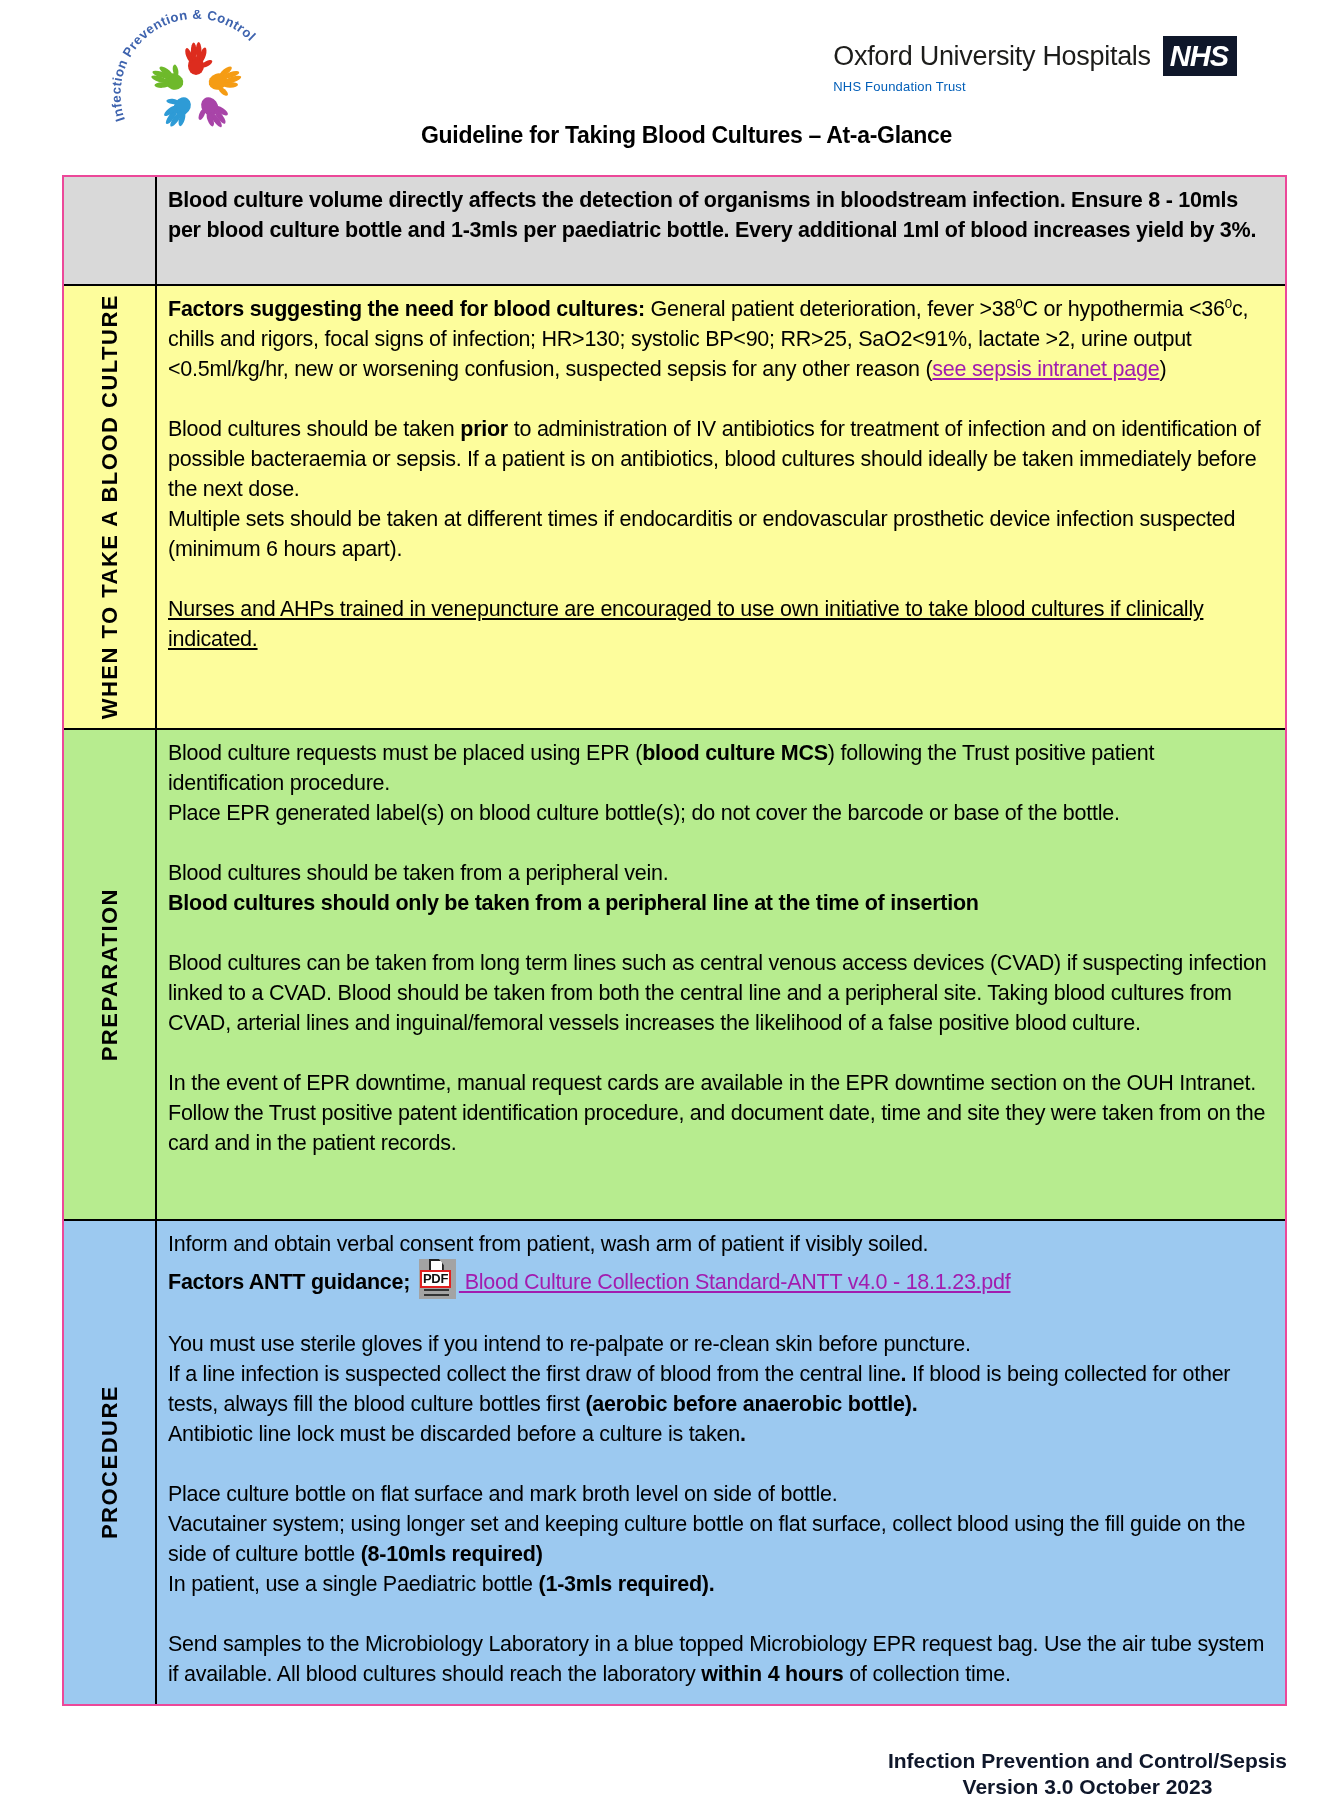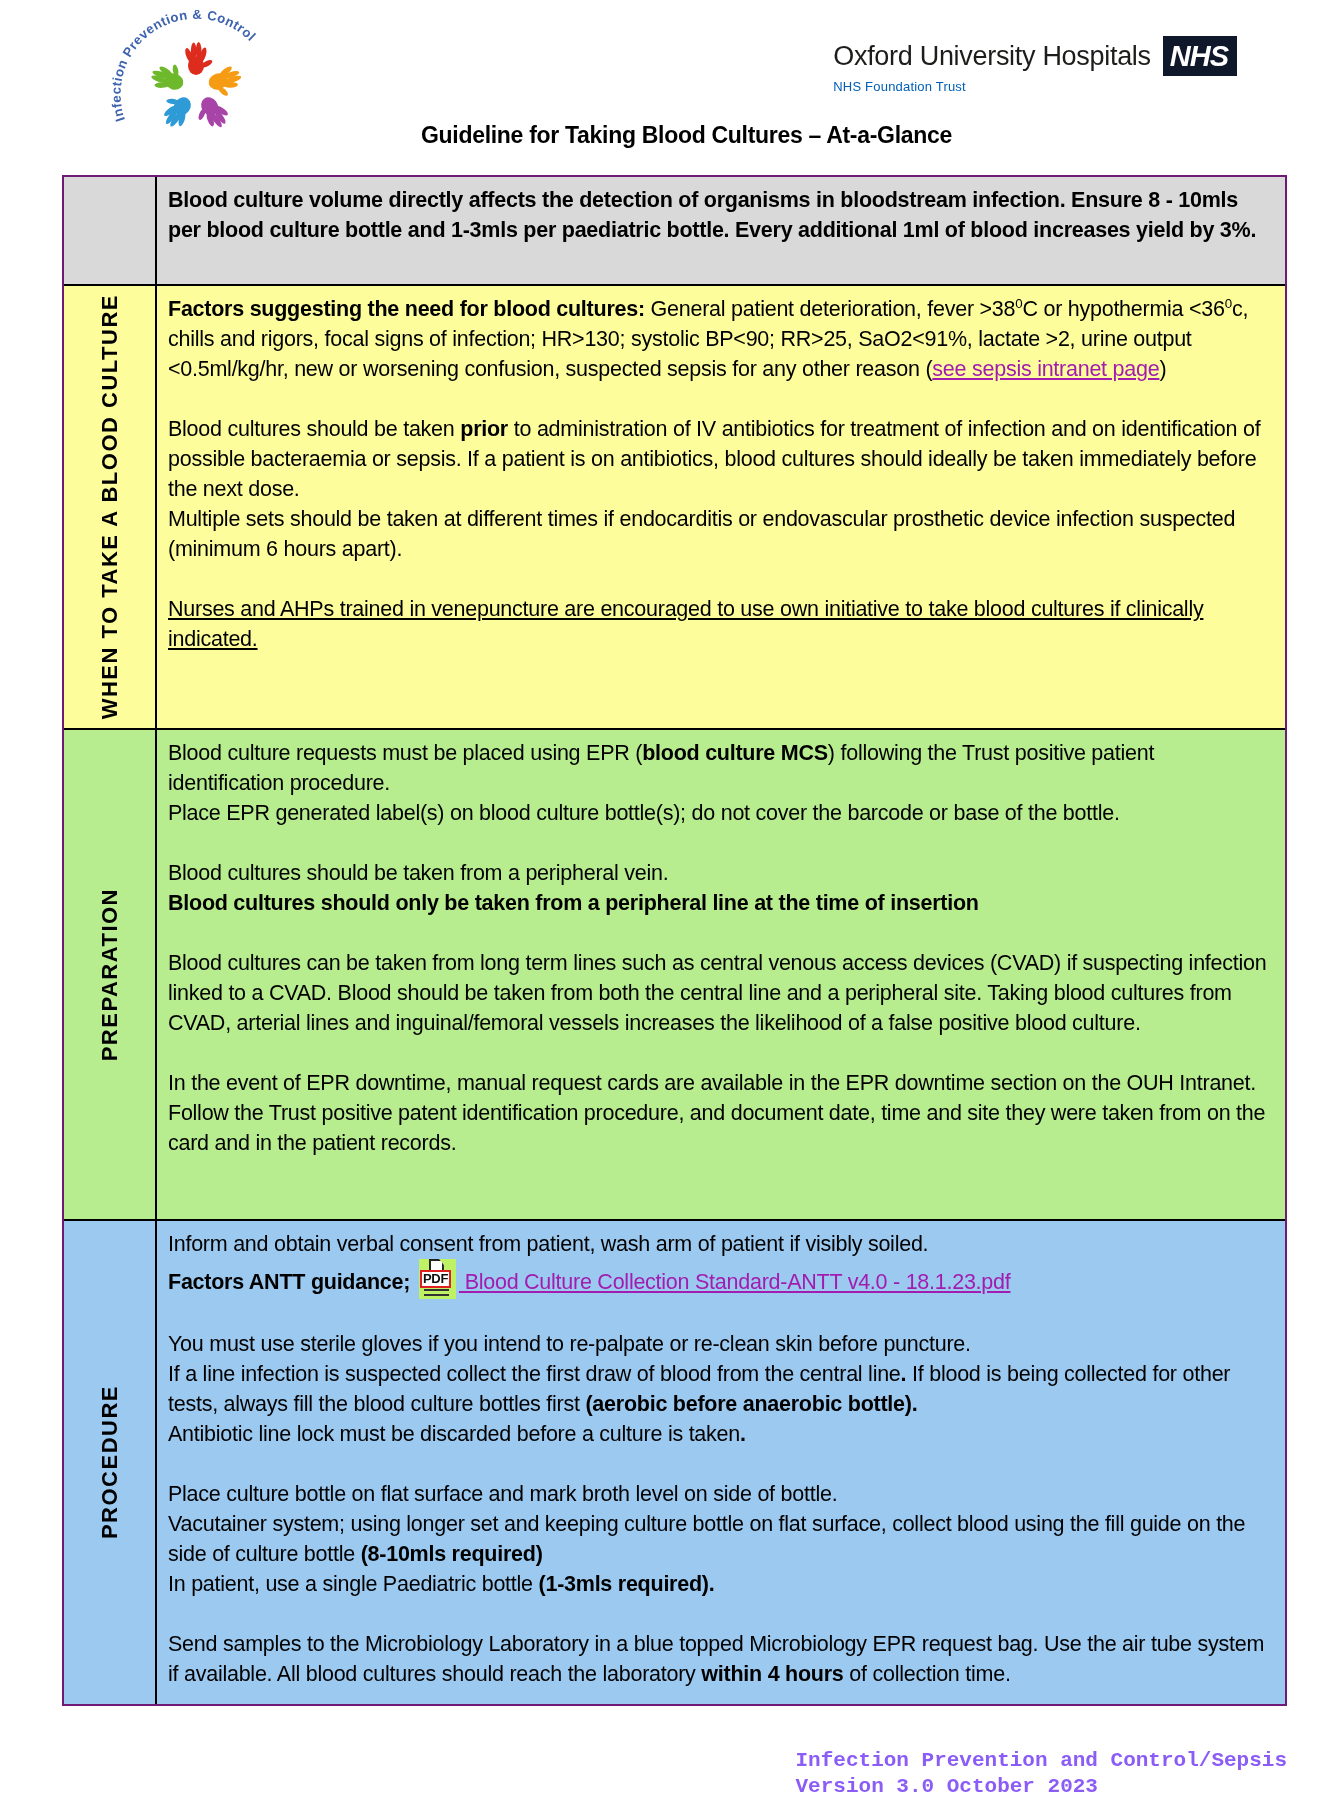--- a/index.html
+++ b/index.html
@@ -14,55 +14,55 @@
   .nhs-box{display:inline-block;margin-left:12px;background:#0f172a;color:#fff;
            font-weight:bold;font-style:italic;font-size:29px;line-height:34px;
            padding:3px 9px 3px 7px;letter-spacing:-1px;}
   .trust{color:#005EB8;font-size:13px;margin-top:3px;margin-right:84px;letter-spacing:0.2px;}
 
   
   .title{position:absolute;left:62px;top:110px;width:1225px;margin:12px;text-align:center;
          font-size:23px;font-weight:bold;letter-spacing:-0.3px;}
 
   
-  .gtable{position:absolute;left:62px;top:175px;width:1225px;border:2px solid #701a75;box-sizing:border-box;}
+  .gtable{position:absolute;left:62px;top:175px;width:1225px;border:2px solid #ec4899;box-sizing:border-box;}
   .row{display:flex;box-sizing:border-box;}
   .row + .row{border-top:2px solid #000;}
   .label-cell{flex:none;width:93px;border-right:2px solid #000;box-sizing:border-box;
               display:flex;align-items:center;justify-content:center;}
   .content-cell{flex:1;box-sizing:border-box;padding:8px 14px 0 11px;overflow:hidden;}
   .vlabel{writing-mode:vertical-rl;transform:rotate(180deg);font-weight:bold;font-size:22px;
           letter-spacing:1.5px;white-space:nowrap;}
   .row-header{height:107px;}
   .row-when{height:444px;}
   .row-prep{height:491px;}
   .row-proc{height:485px;}
 
   .para{margin:0;font-size:21.5px;line-height:30px;letter-spacing:-0.25px;}
   .para.spacer{height:30px;}
   .b{font-weight:bold;}
   .u{text-decoration:underline;}
   .sup{vertical-align:super;font-size:0.62em;line-height:0;}
   a.link{color:#a21caf;text-decoration:underline;cursor:pointer;}
 
   
-  .pdf-icon{display:inline-block;position:relative;width:37px;height:40px;background:#bef264;
+  .pdf-icon{display:inline-block;position:relative;width:37px;height:40px;background:#a3a3a3;
             vertical-align:-10px;margin:0 3px;}
   .pdf-icon .pg{position:absolute;left:10px;top:0;width:15px;height:19px;background:#fff;
                 border:2px solid #222;box-sizing:border-box;
                 clip-path:polygon(0 0,68% 0,100% 32%,100% 100%,0 100%);}
   .pdf-icon .lab{position:absolute;left:1px;top:11px;background:#fff;border:2px solid #e02020;
                  color:#111;font-weight:bold;font-size:13px;line-height:14px;padding:0 1px;}
   .pdf-icon .lns{position:absolute;left:5px;bottom:3px;width:25px;height:2px;background:#333;
                  box-shadow:0 -5px 0 #333;}
 
   
-  .footer{position:absolute;right:43px;top:1748px;text-align:left;
-          font-family:Liberation Mono, monospace;font-weight:bold;font-size:21px;
-          line-height:26px;color:#8b5cf6;}
+  .footer{position:absolute;right:43px;top:1748px;text-align:center;
+          font-family:Liberation Sans, sans-serif;font-weight:bold;font-size:21px;
+          line-height:26px;color:#0f172a;}
 </style>
 </head>
 <body>
 
 <div class="page">
 
   <div class="logo">
     <svg viewBox="0 0 200 140" width="196" height="132">
       <defs>
         <path id="arc" d="M 27 122 A 80 80 0 1 1 173 122" fill="none"></path>

